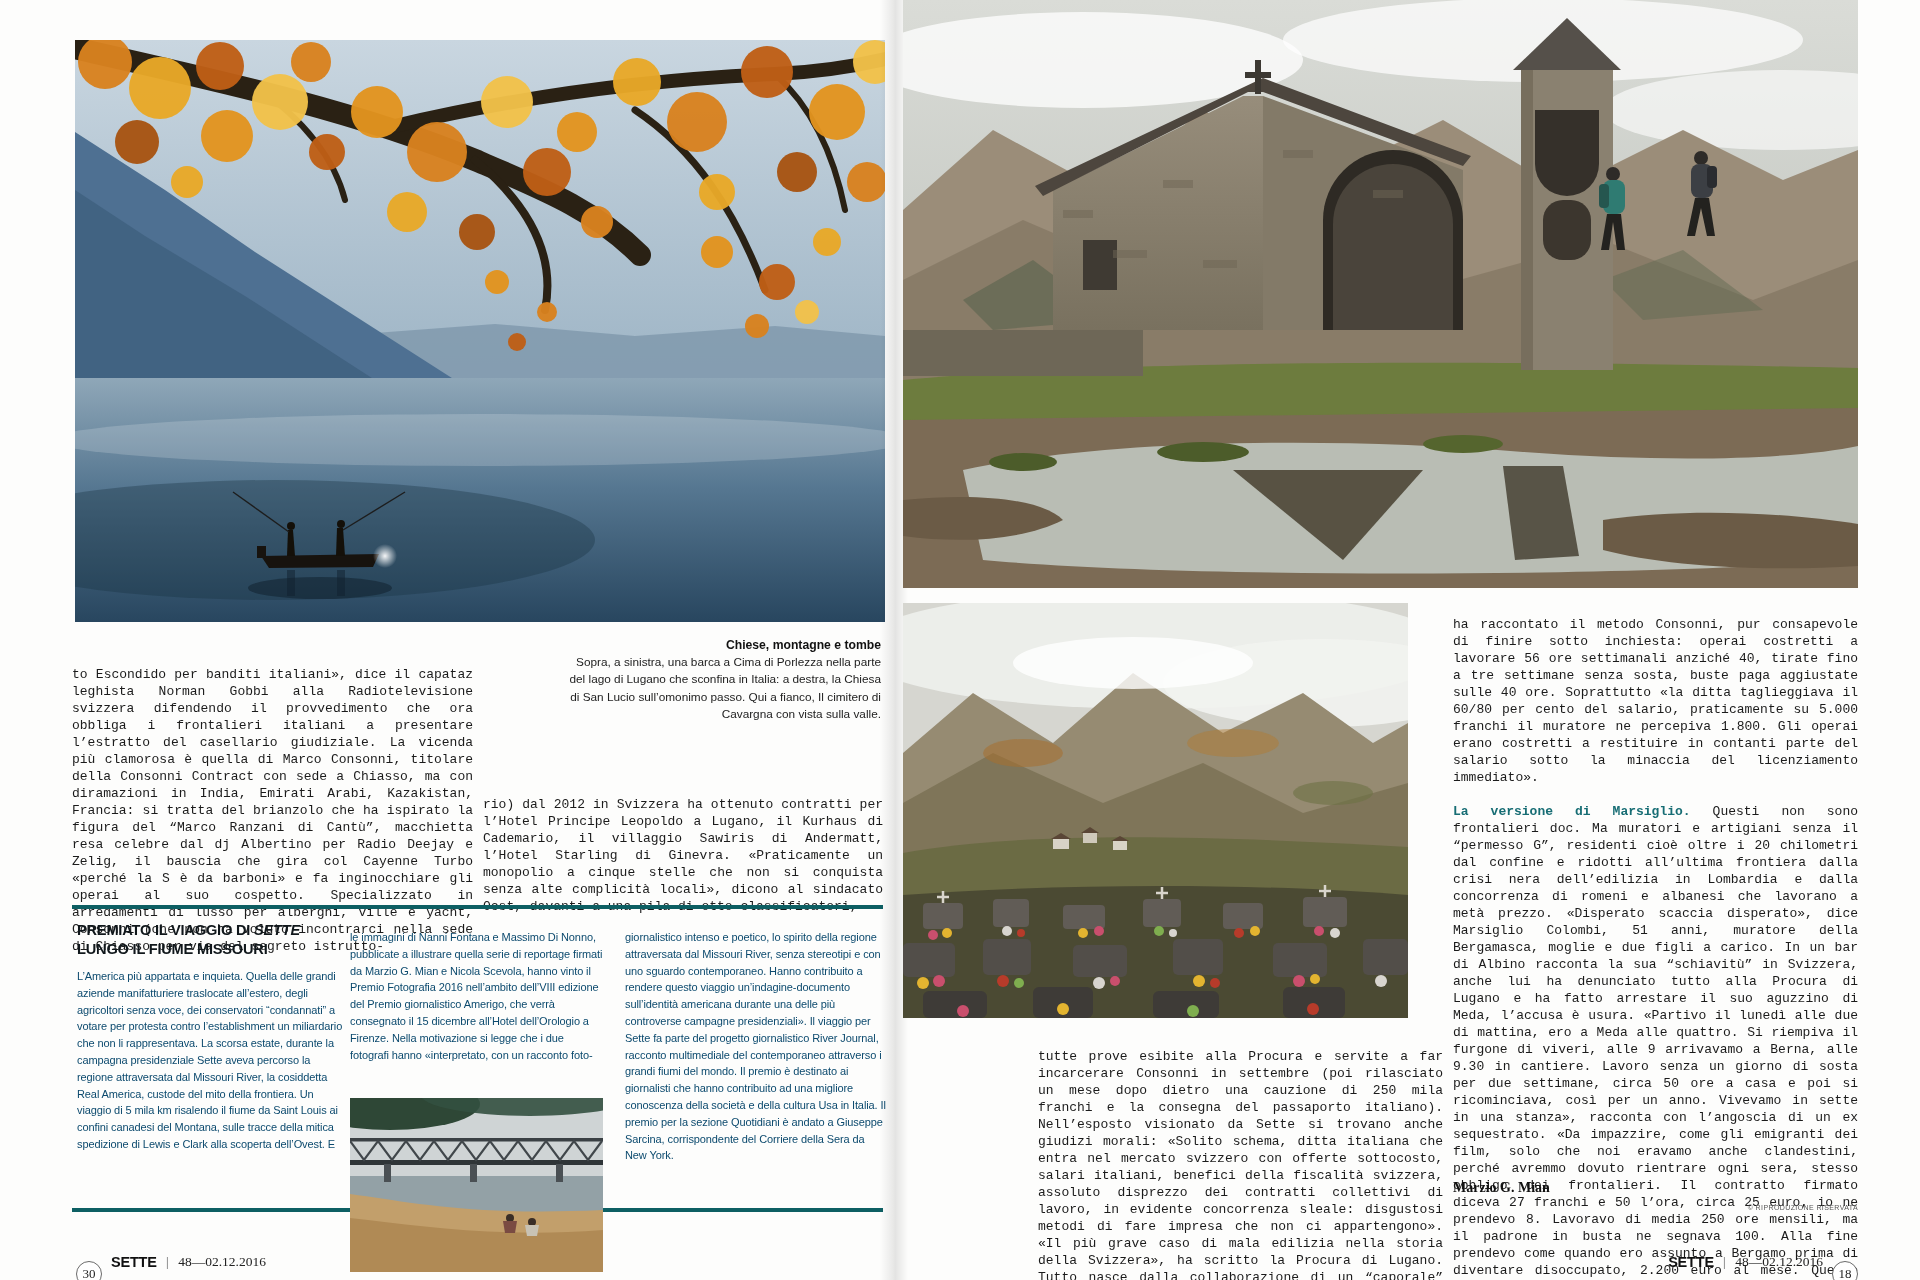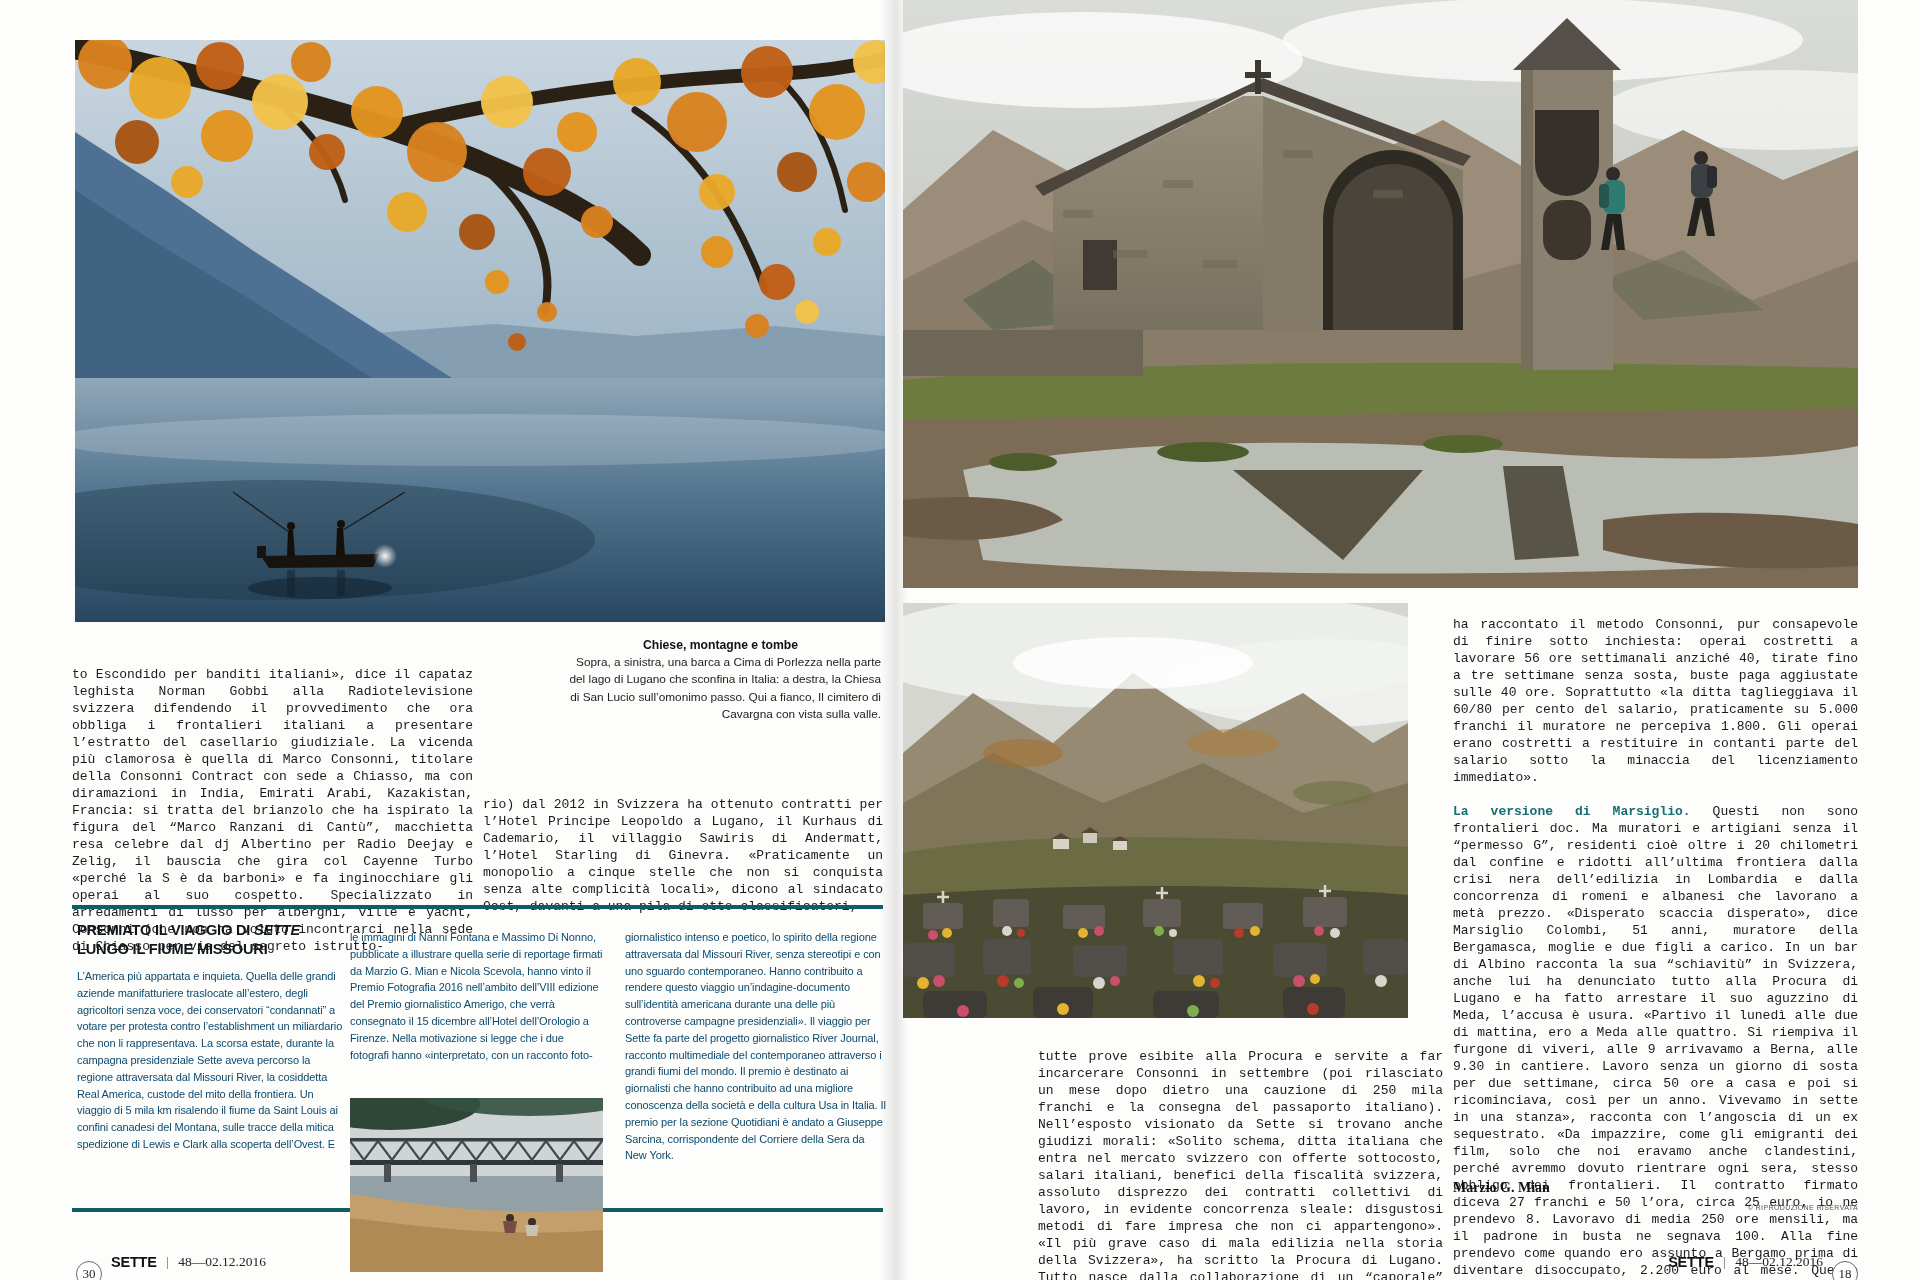--- a/index.html
+++ b/index.html
@@ -12,21 +12,21 @@
   .serif-col{font-family:Liberation Mono, monospace;font-size:13px;line-height:17px;color:#1b1b1b;
              text-align:justify;margin-top:8px;}
   
   .box-sans{font-family:"Liberation Sans",sans-serif;font-size:11px;line-height:16.8px;color:#0c4a6e;
             letter-spacing:-0.1px;text-align:left;}
   .box-title{font-family:"Liberation Sans",sans-serif;font-weight:bold;font-size:14.6px;line-height:19px;
              color:#10171b;letter-spacing:-0.2px;}
   .box-title .it{font-style:italic;}
   .caption{font-family:"Liberation Sans",sans-serif;font-size:11.8px;line-height:17.2px;color:#222;
            text-align:right;}
-  .caption .cap-title{font-weight:bold;font-size:12.2px;color:#111;text-align:center;}
+  .caption .cap-title{font-weight:bold;font-size:12.2px;color:#111;}
   .rule{background:#0d5f63;}
   .lead-in{font-weight:bold;color:#176d74;}
   .byline{font-family:"Liberation Serif",serif;font-weight:bold;font-size:14px;color:#111;text-align:left;}
   .copyright{font-family:"Liberation Sans",sans-serif;font-size:7px;color:#555;text-align:right;
              letter-spacing:.4px;}
   .footer{display:flex;align-items:center;gap:9px;}
   .pagenum{width:26px;height:26px;border:1.2px solid #6b6b6b;border-radius:50%;display:flex;
            align-items:center;justify-content:center;font-family:"Liberation Serif",serif;
            font-size:13px;color:#222;background:#fff;box-sizing:border-box;margin-top:25px;}
   .brand{font-weight:bold;font-size:14.5px;color:#101010;letter-spacing:-0.2px;}

